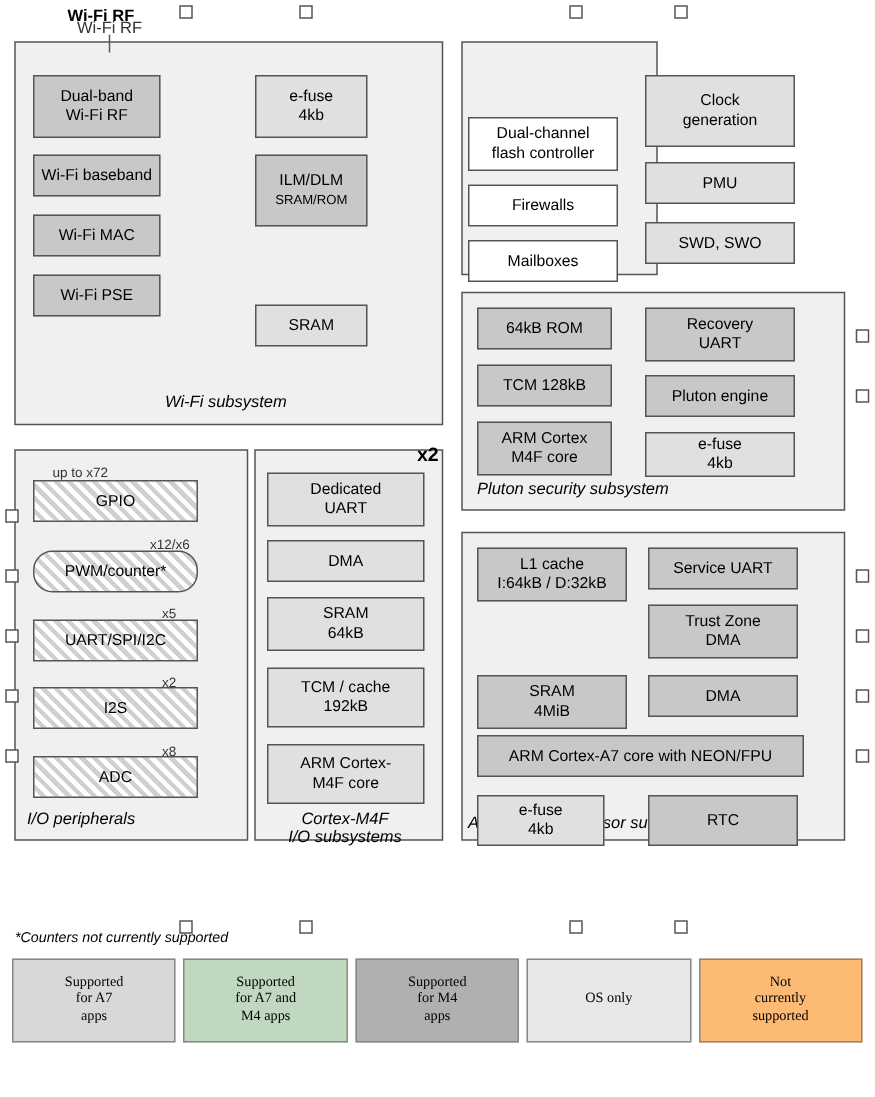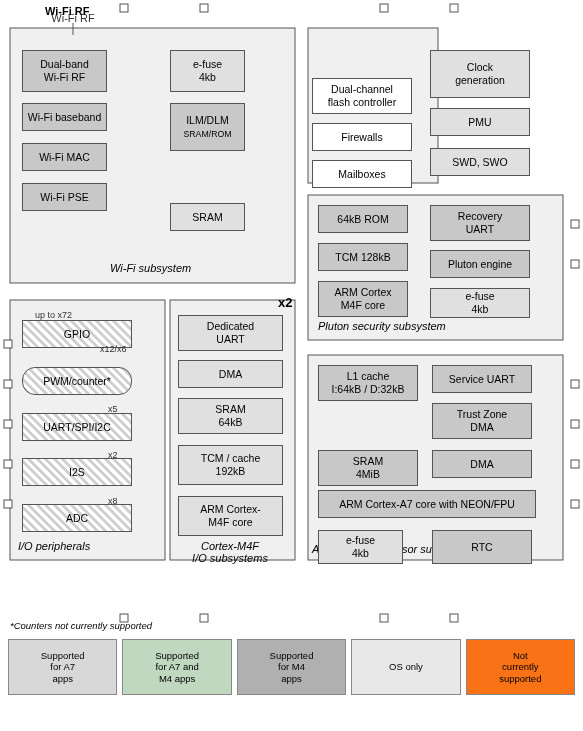--- a/index.html
+++ b/index.html
@@ -60,20 +60,21 @@
       flex-direction: column;
       align-items: center;
       justify-content: center;
       text-align: center;
       font-size: 9.5px;
       line-height: 1.2;
       flex: 1;
       padding: 4px;
       border: 1px solid #999;
       min-height: 56px;
+      font-family: Liberation Serif, serif;
     }
   </style>
 </head>
 <body>
 
 <div class="main-container">
 
   <svg class="svg-container" xmlns="http://www.w3.org/2000/svg">
 
     <rect x="10" y="28" width="285" height="255" fill="#f0f0f0" stroke="#555" stroke-width="1"></rect>
@@ -195,21 +196,21 @@
 
   <div class="block block-light-gray" style="left:318px;top:530px;width:85px;height:34px;">e-fuse<br>4kb</div>
 
   <div class="block block-gray" style="left:432px;top:530px;width:100px;height:34px;">RTC</div>
 
   <div style="position:absolute;top:540px;left:18px;font-size:11px;font-style:italic;">I/O peripherals</div>
 
   <div style="position:absolute;top:310px;left:35px;font-size:9px;color:#333;">up to x72</div>
   <div class="block block-hatched" style="left:22px;top:320px;width:110px;height:28px;">GPIO</div>
 
-  <div style="position:absolute;top:344px;left:100px;font-size:9px;color:#333;">x12/x6</div>
+  <div style="position:absolute;top:358px;left:100px;font-size:9px;color:#333;">x12/x6</div>
   <div class="block block-hatched" style="left:22px;top:367px;width:110px;height:28px;border-radius:13px;">PWM/counter*</div>
 
   <div style="position:absolute;top:404px;left:108px;font-size:9px;color:#333;">x5</div>
   <div class="block block-hatched" style="left:22px;top:413px;width:110px;height:28px;">UART/SPI/I2C</div>
 
   <div style="position:absolute;top:450px;left:108px;font-size:9px;color:#333;">x2</div>
   <div class="block block-hatched" style="left:22px;top:458px;width:110px;height:28px;">I2S</div>
 
   <div style="position:absolute;top:496px;left:108px;font-size:9px;color:#333;">x8</div>
   <div class="block block-hatched" style="left:22px;top:504px;width:110px;height:28px;">ADC</div>
@@ -249,18 +250,18 @@
     </div>
 
     <div class="legend-item" style="background:#b0b0b0;border:1px solid #888;">
       <span>Supported<br>for M4<br>apps</span>
     </div>
 
     <div class="legend-item" style="background:#e8e8e8;border:1px solid #888;">
       <span>OS only</span>
     </div>
 
-    <div class="legend-item" style="background:#f97316;border:1px solid #888;">
+    <div class="legend-item" style="background:#fdba74;border:1px solid #888;">
       <span>Not<br>currently<br>supported</span>
     </div>
   </div>
 
 </div>
 
 </body></html>

